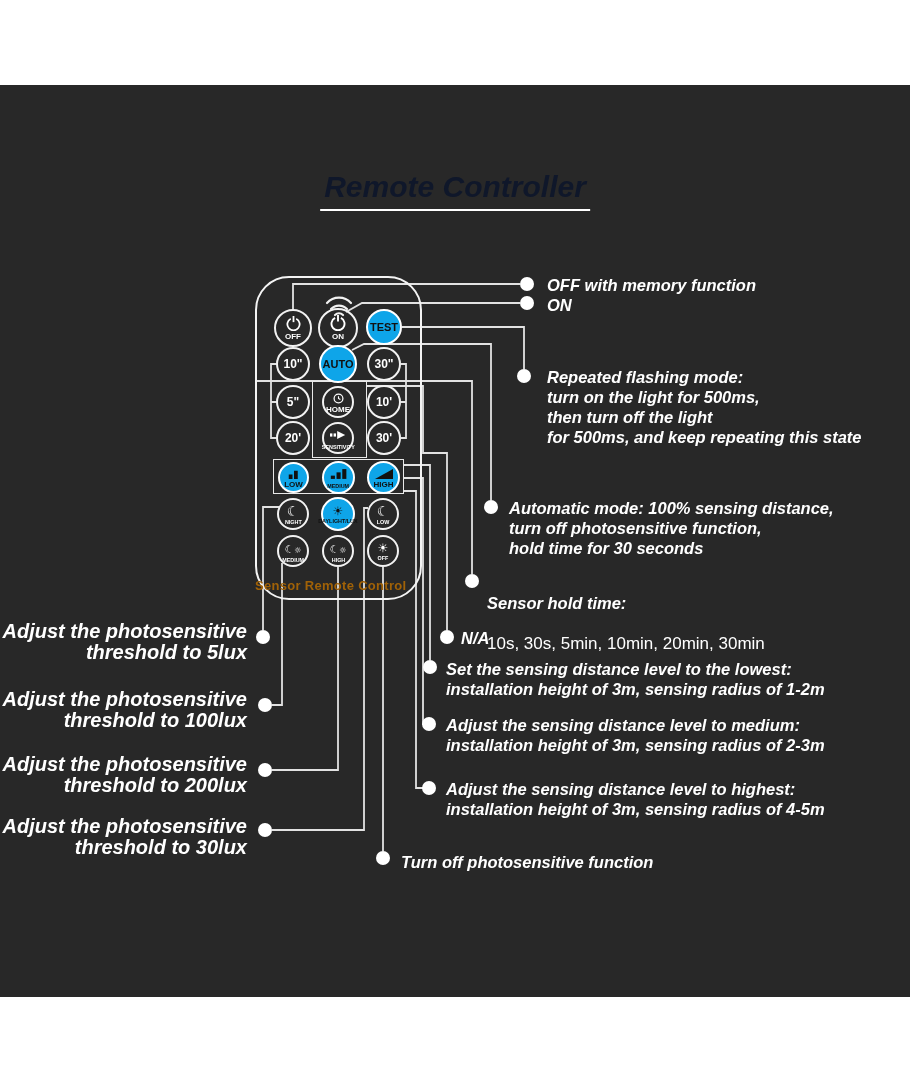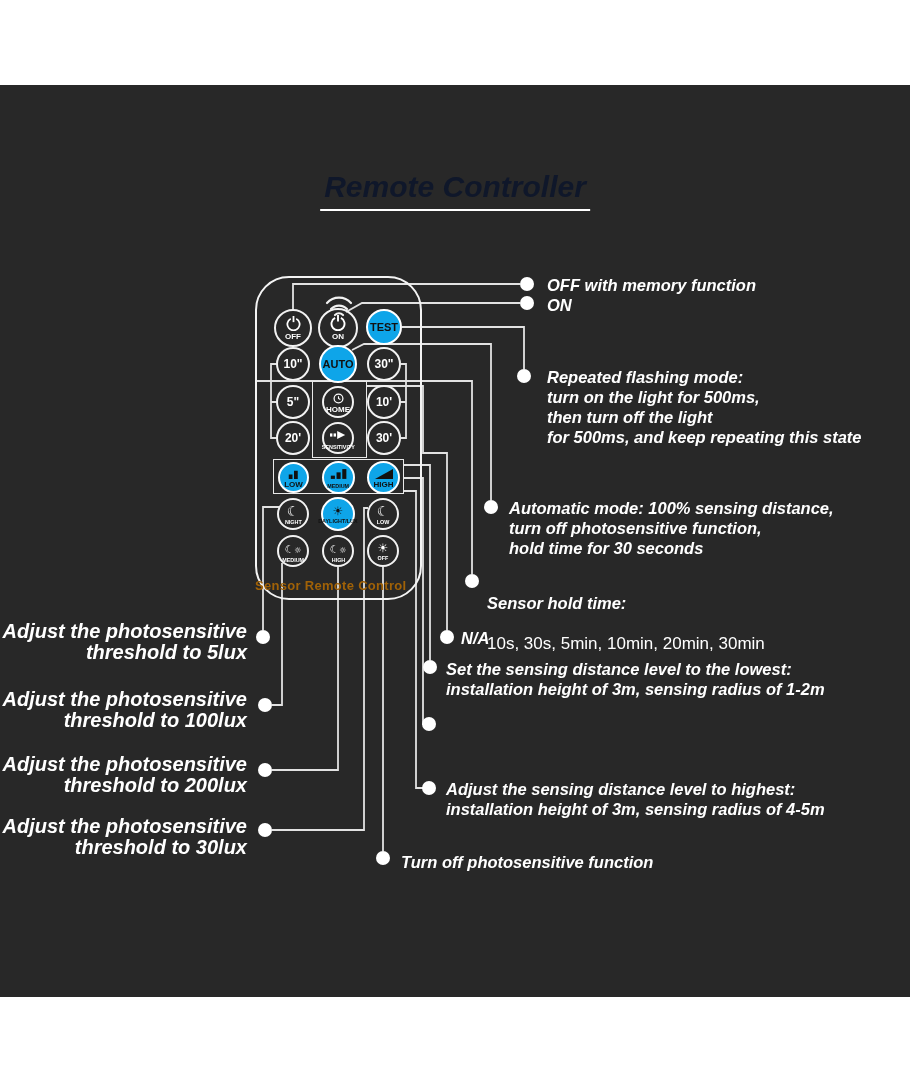--- a/index.html
+++ b/index.html
@@ -226,20 +226,22 @@
   <div class="callout" style="left:509px;top:498px;">Automatic mode: 100% sensing distance,
 turn off photosensitive function,
 hold time for 30 seconds</div>
   <div class="callout" style="left:487px;top:573px;">
     <span>Sensor hold time:</span><br>
     <span class="plain">10s, 30s, 5min, 10min, 20min, 30min</span>
   </div>
   <div class="callout" style="left:461px;top:628px;">N/A</div>
   <div class="callout" style="left:446px;top:659px;">Set the sensing distance level to the lowest:
 installation height of 3m, sensing radius of 1-2m</div>
+  <div class="callout" style="left:446px;top:715px;">Adjust the sensing distance level to medium:
+installation height of 3m, sensing radius of 2-3m</div>
   <div class="callout" style="left:446px;top:779px;">Adjust the sensing distance level to highest:
 installation height of 3m, sensing radius of 4-5m</div>
   <div class="callout" style="left:401px;top:852px;">Turn off photosensitive function</div>
 
   <div class="callout left" style="right:663px;top:621px;">Adjust the photosensitive
 threshold to 5lux</div>
   <div class="callout left" style="right:663px;top:689px;">Adjust the photosensitive
 threshold to 100lux</div>
   <div class="callout left" style="right:663px;top:754px;">Adjust the photosensitive
 threshold to 200lux</div>

